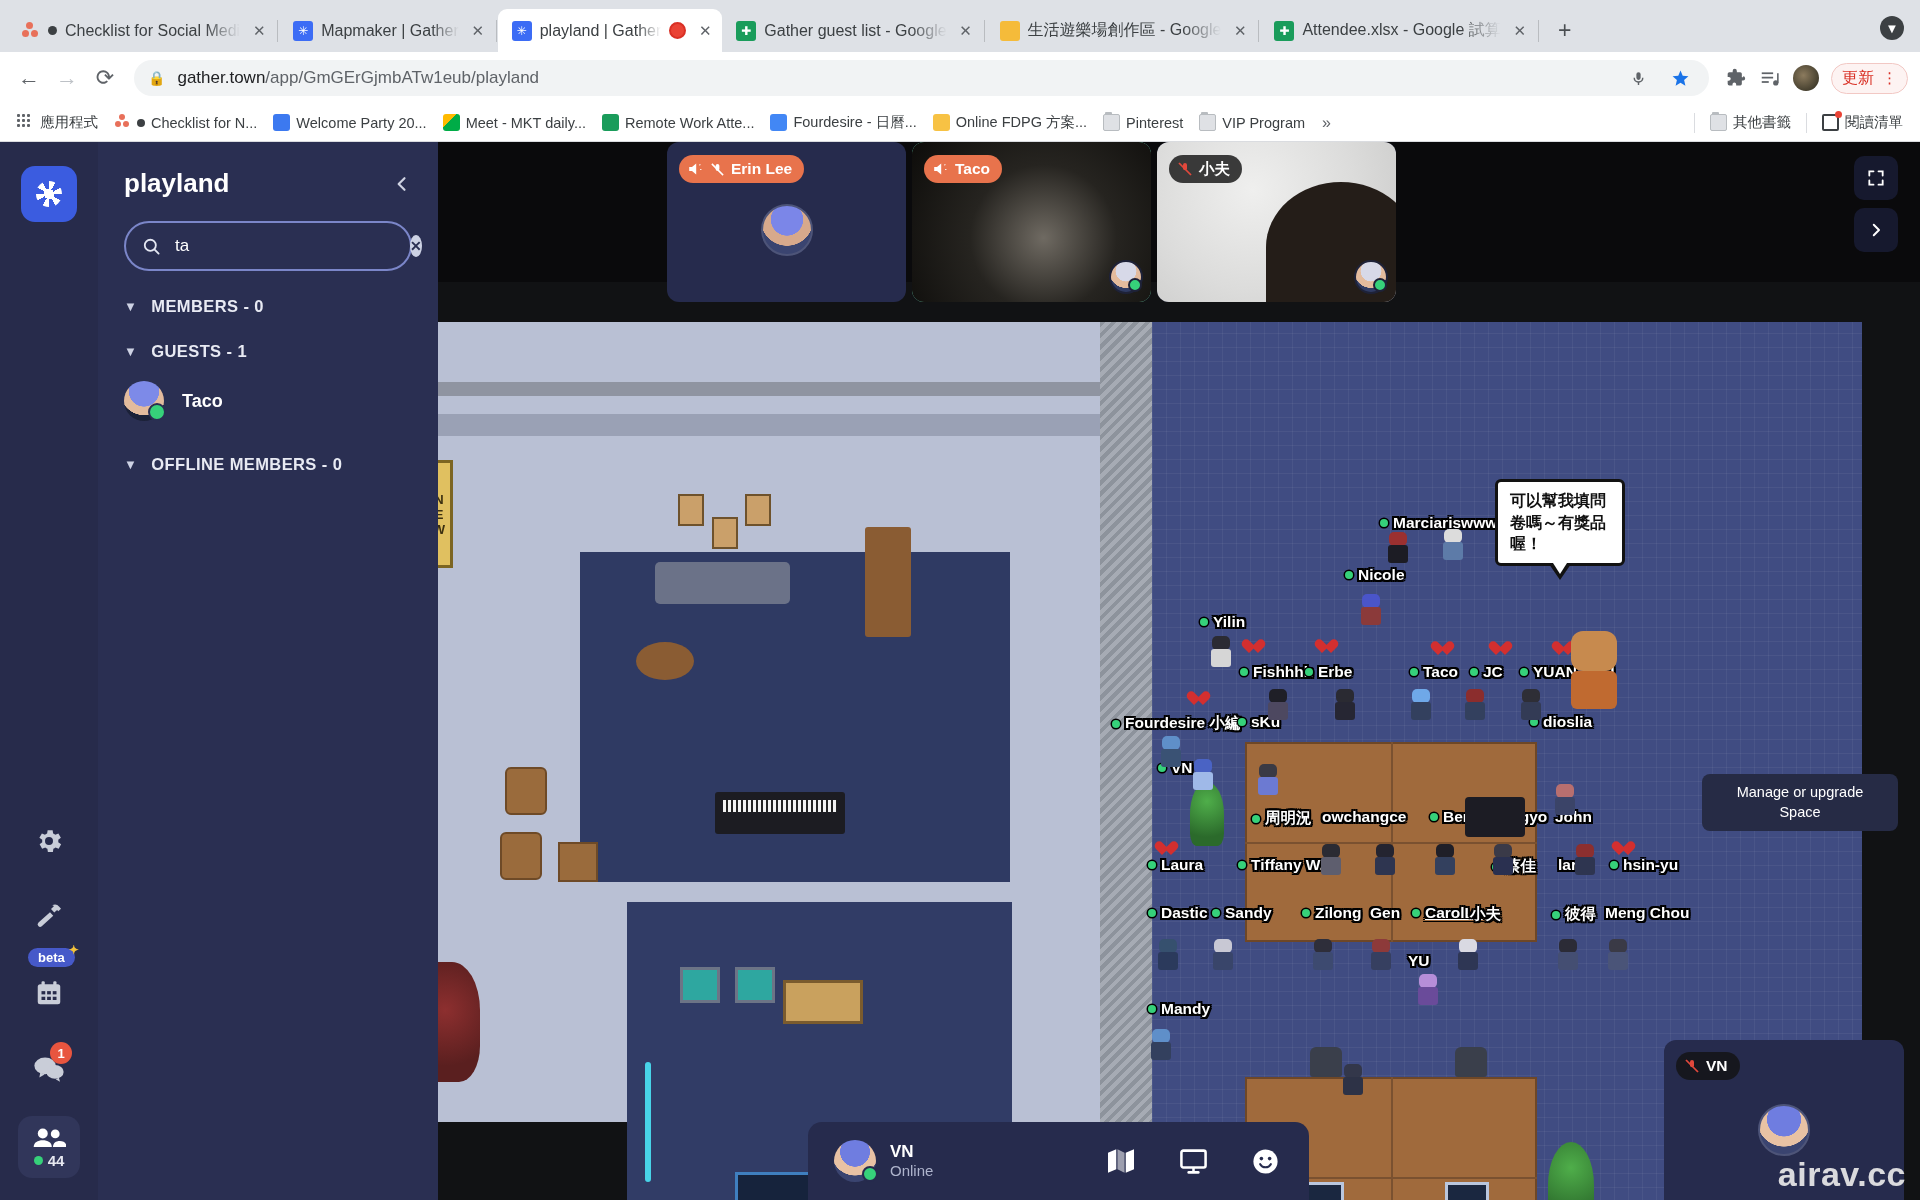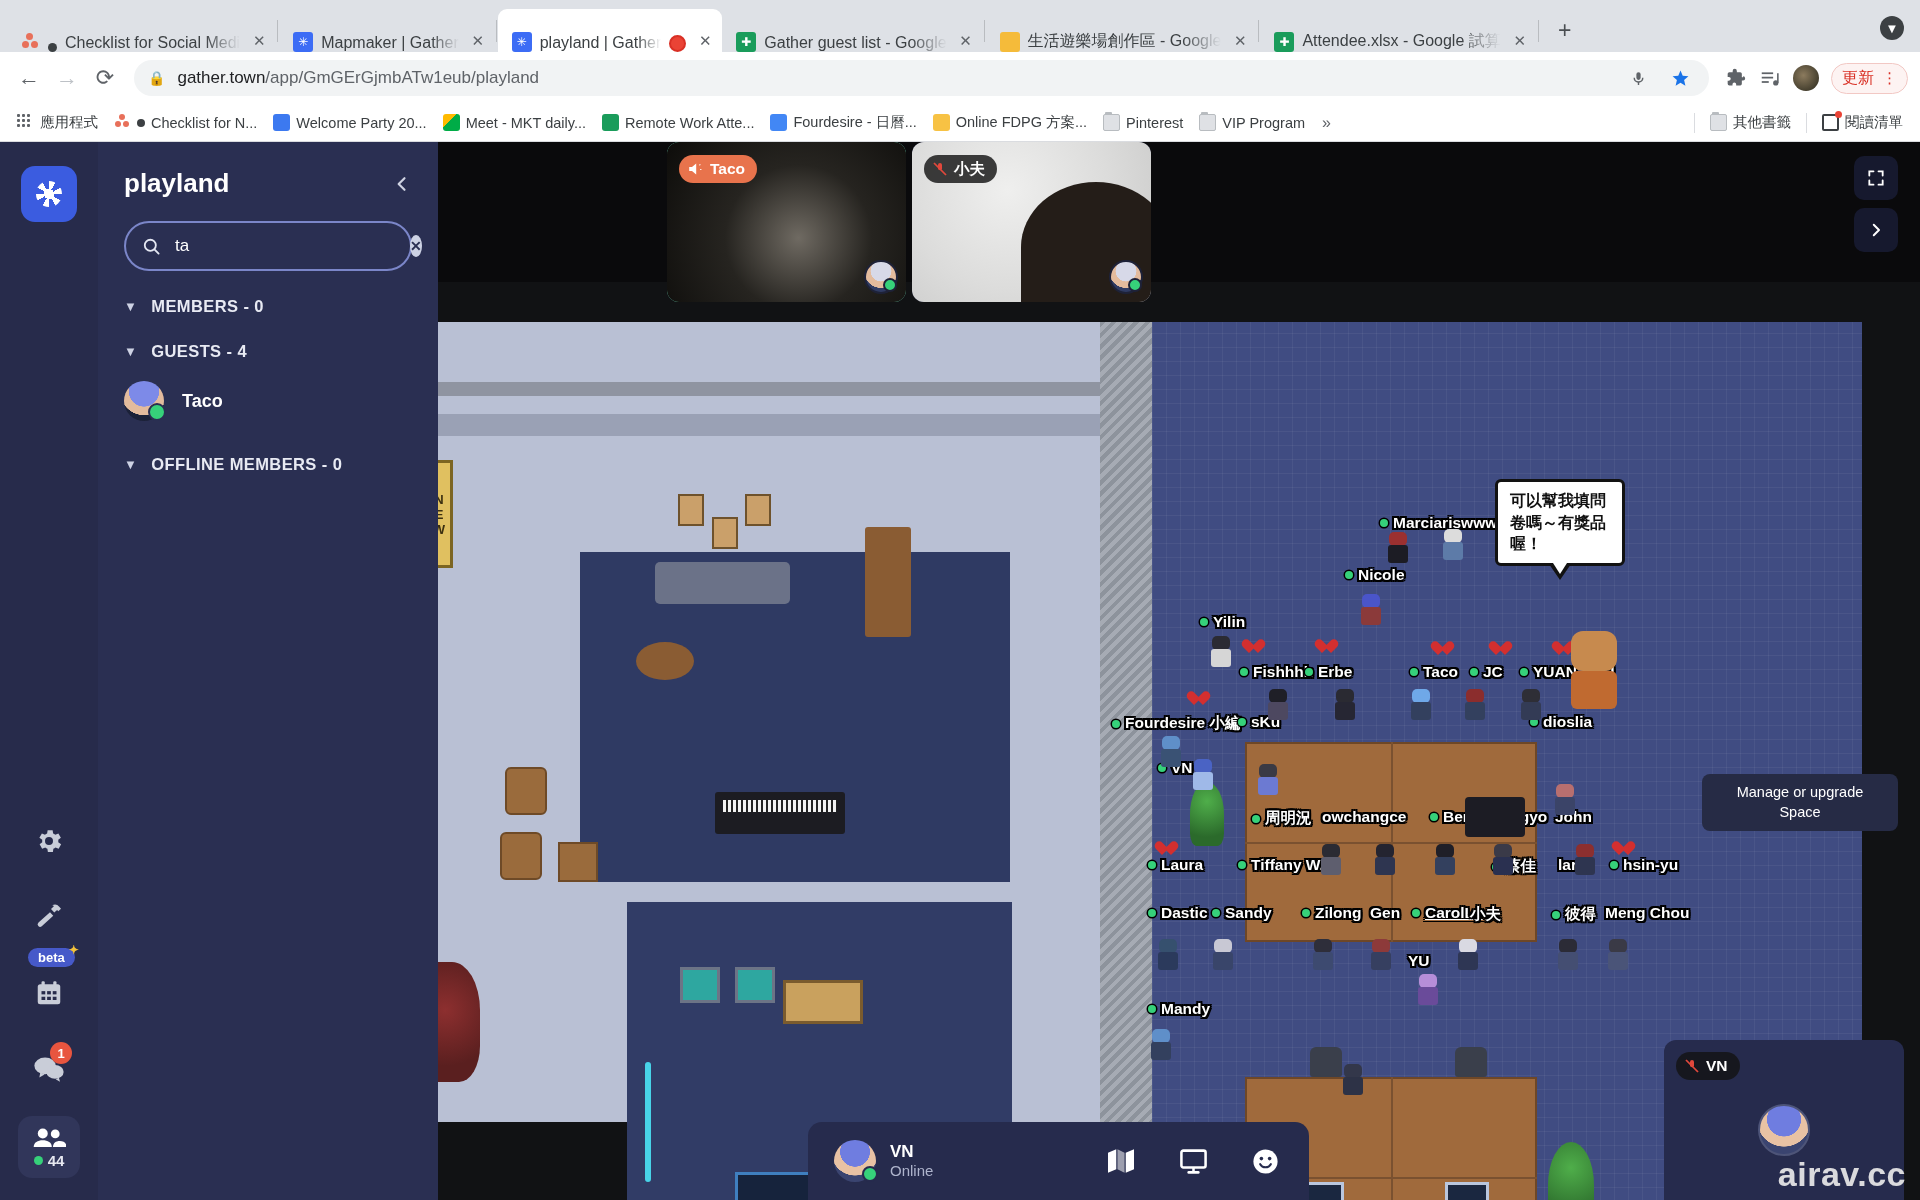--- a/index.html
+++ b/index.html
@@ -12,21 +12,21 @@
 
   
   .browser { width: 1920px; height: 1200px; position: relative; }
 
   .tabstrip {
     height: 52px; background: #dee1e6;
     display: flex; align-items: flex-end; padding-left: 6px;
     position: relative;
   }
   .tab {
-    height: 43px; display: flex; align-items: flex-end;
+    height: 43px; display: flex; align-items: center;
     padding: 0 6px 0 14px; gap: 8px;
     font-size: 16px; color: #3c4043;
     border-radius: 9px 9px 0 0;
     position: relative; max-width: 300px; min-width: 60px;
   }
   .tab.active { background: #ffffff; box-shadow: 0 0 0 0 #fff; }
   .tab .favicon {
     width: 20px; height: 20px; flex: 0 0 20px;
     border-radius: 3px; display: flex; align-items: center;
     justify-content: center; font-size: 12px; color: #fff;
@@ -938,20 +938,38 @@
       <div class="char" style="left:1340px;top:920px;">
           <div class="head" style="background:#33374a;"></div>
           <div class="body" style="background:#2d3246;"></div>
         </div>
 
       <div class="speech" style="left:1495px;top:337px;">可以幫我填問卷嗎～有獎品喔！</div>
     </div>
 
     <div class="vstrip">
 
+      <div class="vtile">
+        <div class="badge orange">
+          <span class="speaker-ico">
+            <svg width="17" height="14" viewBox="0 0 24 20" fill="#fff">
+                <path d="M3 7v6h4l6 5V2L7 7H3z"></path>
+                <path d="M17 4l1.5-1.2 1 1.2-1.5 1.2zM18.5 10h2v1.6h-2z" opacity=".9"></path>
+              </svg>
+          </span>
+          <span class="mic-off">
+            <svg width="15" height="15" viewBox="0 0 24 24" fill="#fff">
+                <path d="M12 14a3 3 0 003-3V6a3 3 0 10-6 0v5a3 3 0 003 3z"></path>
+                <path d="M3 3l18 18" stroke="#fff" stroke-width="2.4"></path>
+              </svg>
+          </span>
+          <span>Erin Lee</span>
+        </div>
+        <div class="avatar-sprite"></div>
+      </div>
 
       <div class="vtile speaking">
         <div class="webcam cam-taco"></div>
         <div class="badge orange">
           <span class="speaker-ico">
             <svg width="17" height="14" viewBox="0 0 24 20" fill="#fff">
                 <path d="M3 7v6h4l6 5V2L7 7H3z"></path>
                 <path d="M17 4l1.5-1.2 1 1.2-1.5 1.2zM18.5 10h2v1.6h-2z" opacity=".9"></path>
               </svg>
           </span>
@@ -1110,21 +1128,21 @@
         <span class="clear-btn">✕</span>
       </div>
 
       <div class="group">
         <span class="chev">▼</span>
         <span>MEMBERS - 0</span>
       </div>
 
       <div class="group">
         <span class="chev">▼</span>
-        <span>GUESTS - 4</span>
+        <span>GUESTS - 1</span>
       </div>
 
       <div class="person-row">
         <span class="person-ava"></span>
         <span class="person-name">Taco</span>
       </div>
 
       <div class="group" style="margin-top:34px;">
         <span class="chev">▼</span>
         <span>OFFLINE MEMBERS - 0</span>

